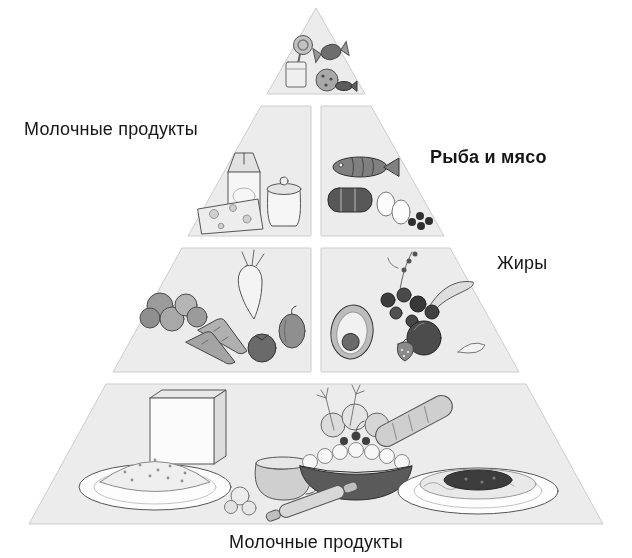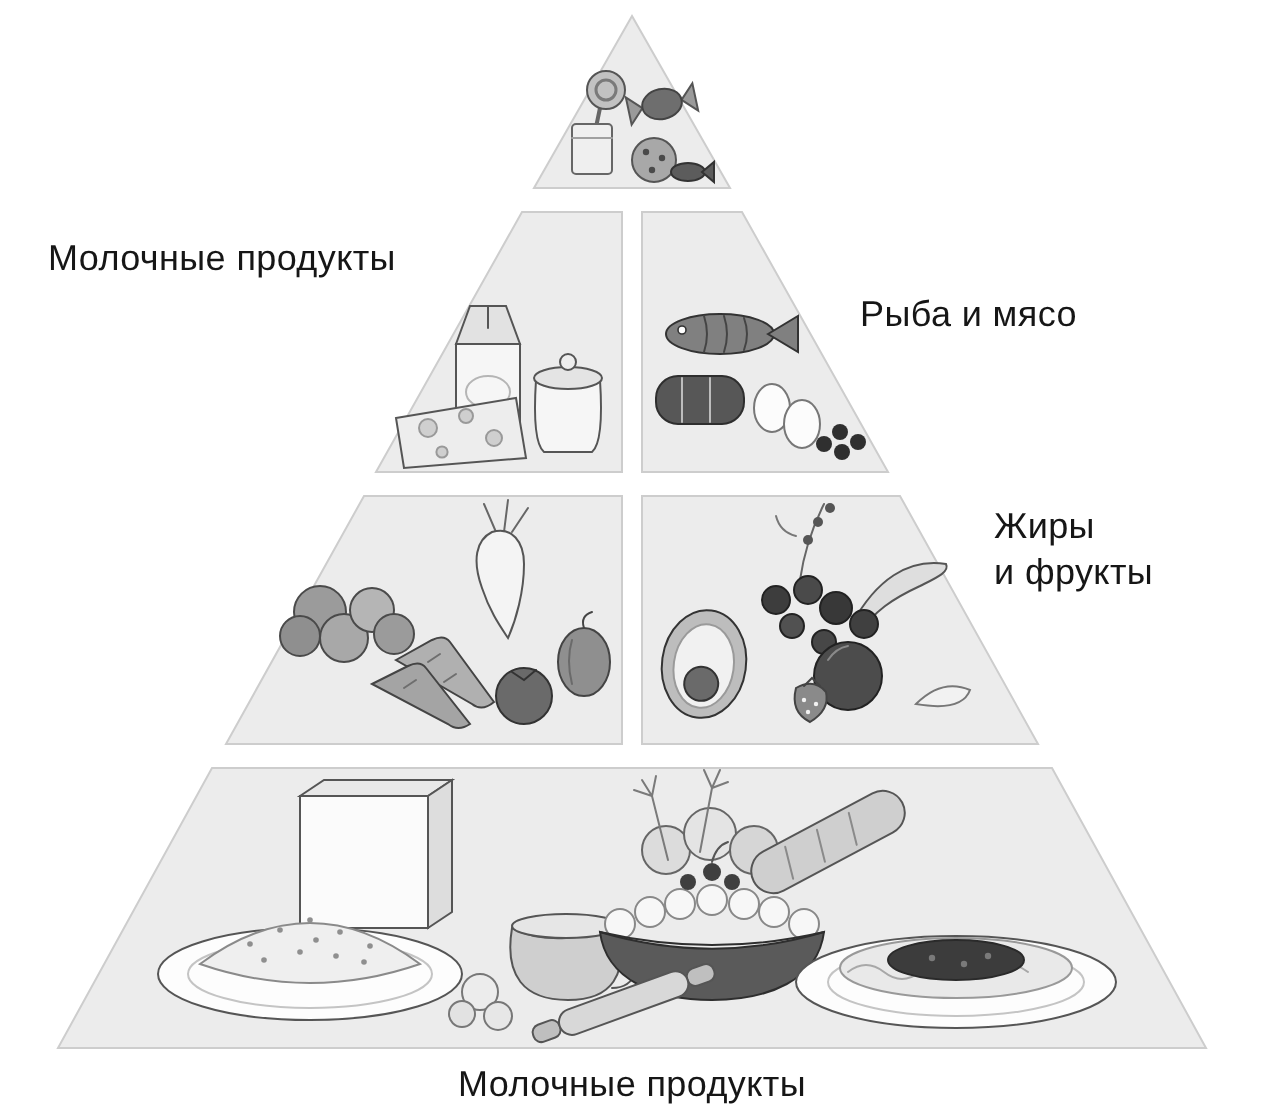--- a/index.html
+++ b/index.html
@@ -10,21 +10,21 @@
     overflow:hidden;
   }
   .pyramid{position:absolute;left:0;top:0;}
   .tier{fill:var(--tier-fill,#ececec);stroke:var(--tier-stroke,#cdcdcd);stroke-width:1;}
   .label{
     position:absolute;color:var(--text,#161616);
     font-size:18px;line-height:23px;letter-spacing:.2px;white-space:nowrap;
   }
   .label-fats{left:368px;top:16px;}
   .label-dairy{left:24px;top:118px;}
-  .label-fish{left:430px;top:146px;}
+  .label-fish{left:430px;top:146px;font-weight:bold;}
   .label-veg{left:497px;top:252px;}
   .label-grains{left:0;right:0;top:531px;text-align:center;}
 </style>
 </head>
 <body>
 
 <div class="stage">
 
   <svg class="pyramid" width="632" height="558" viewBox="0 0 632 558">
 
@@ -262,17 +262,16 @@
     </g>
   </svg>
 
 
   <div class="label label-dairy">Молочные продукты</div>
 
   <div class="label label-fish">Рыба и мясо</div>
 
   <div class="label label-veg">
     <span>Жиры</span><br>
-    <span>и фрукты</span>
   </div>
 
   <div class="label label-grains">Молочные продукты</div>
 </div>
 
 </body></html>

